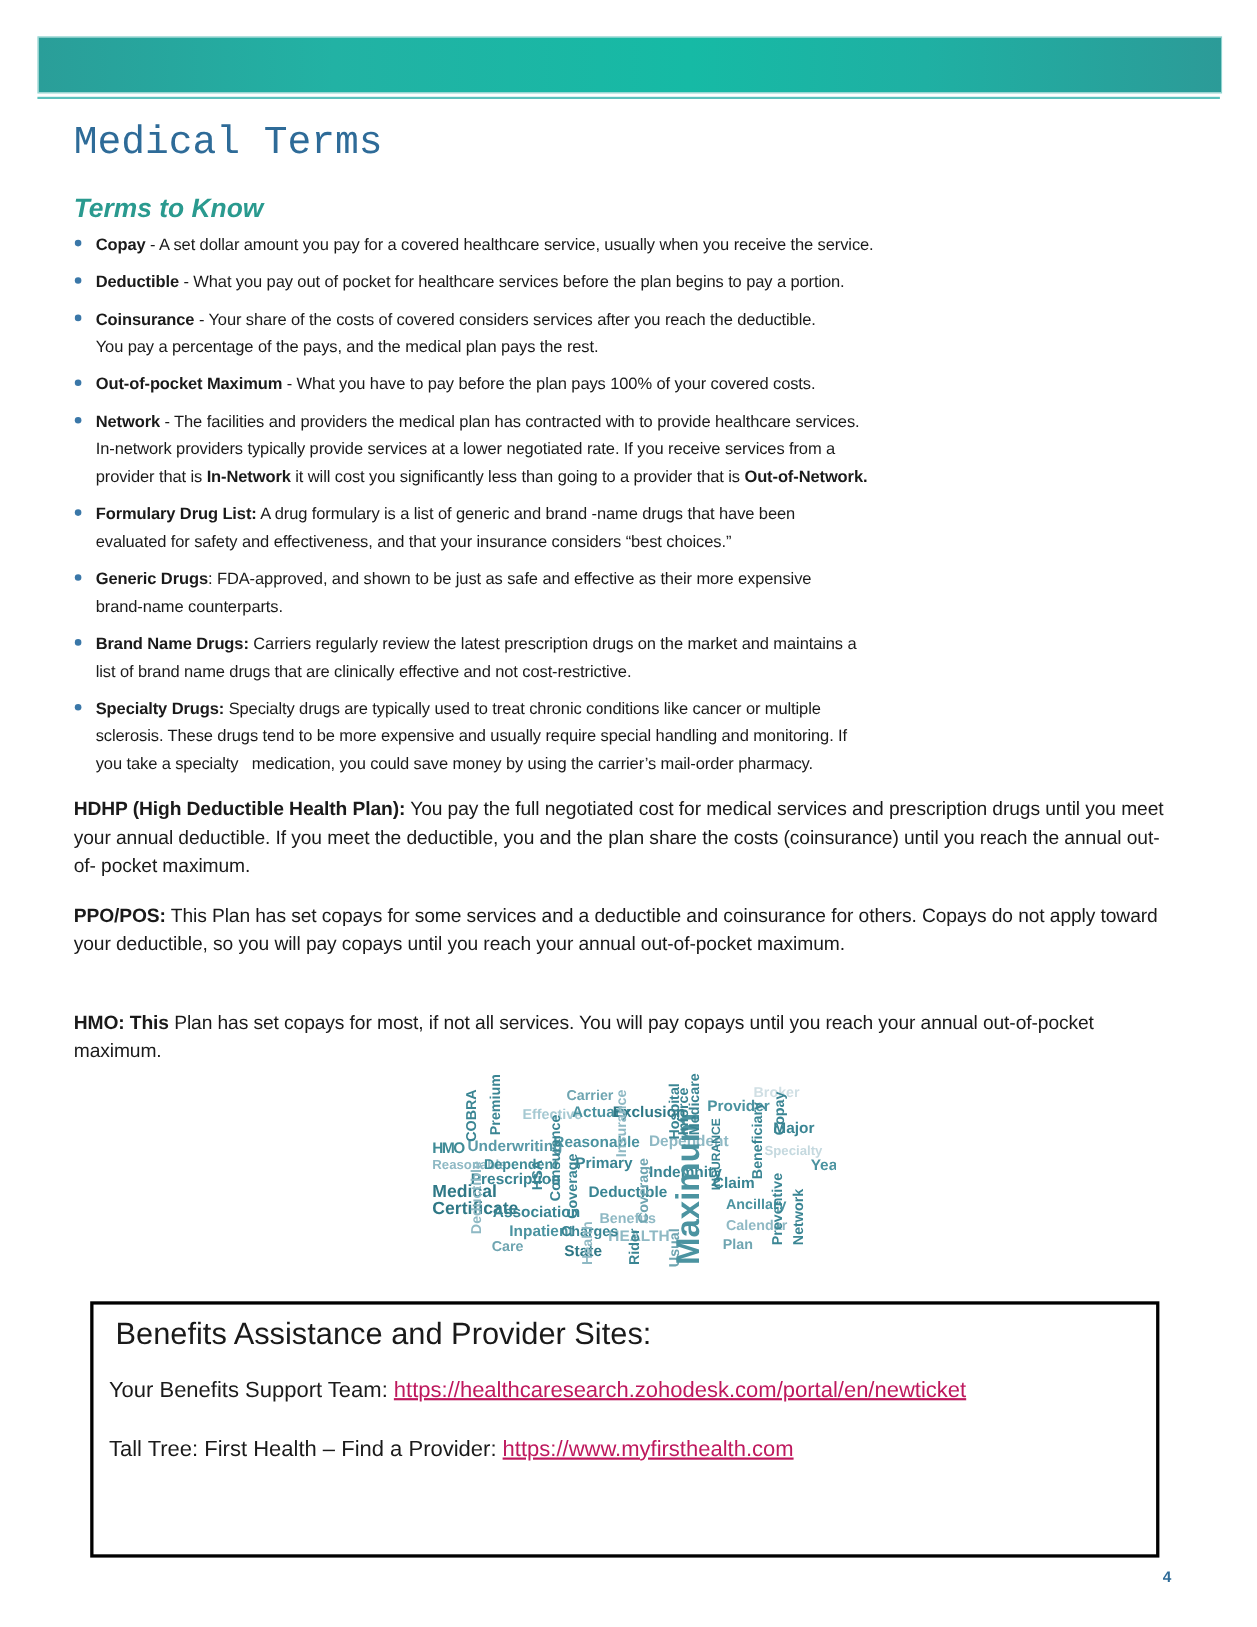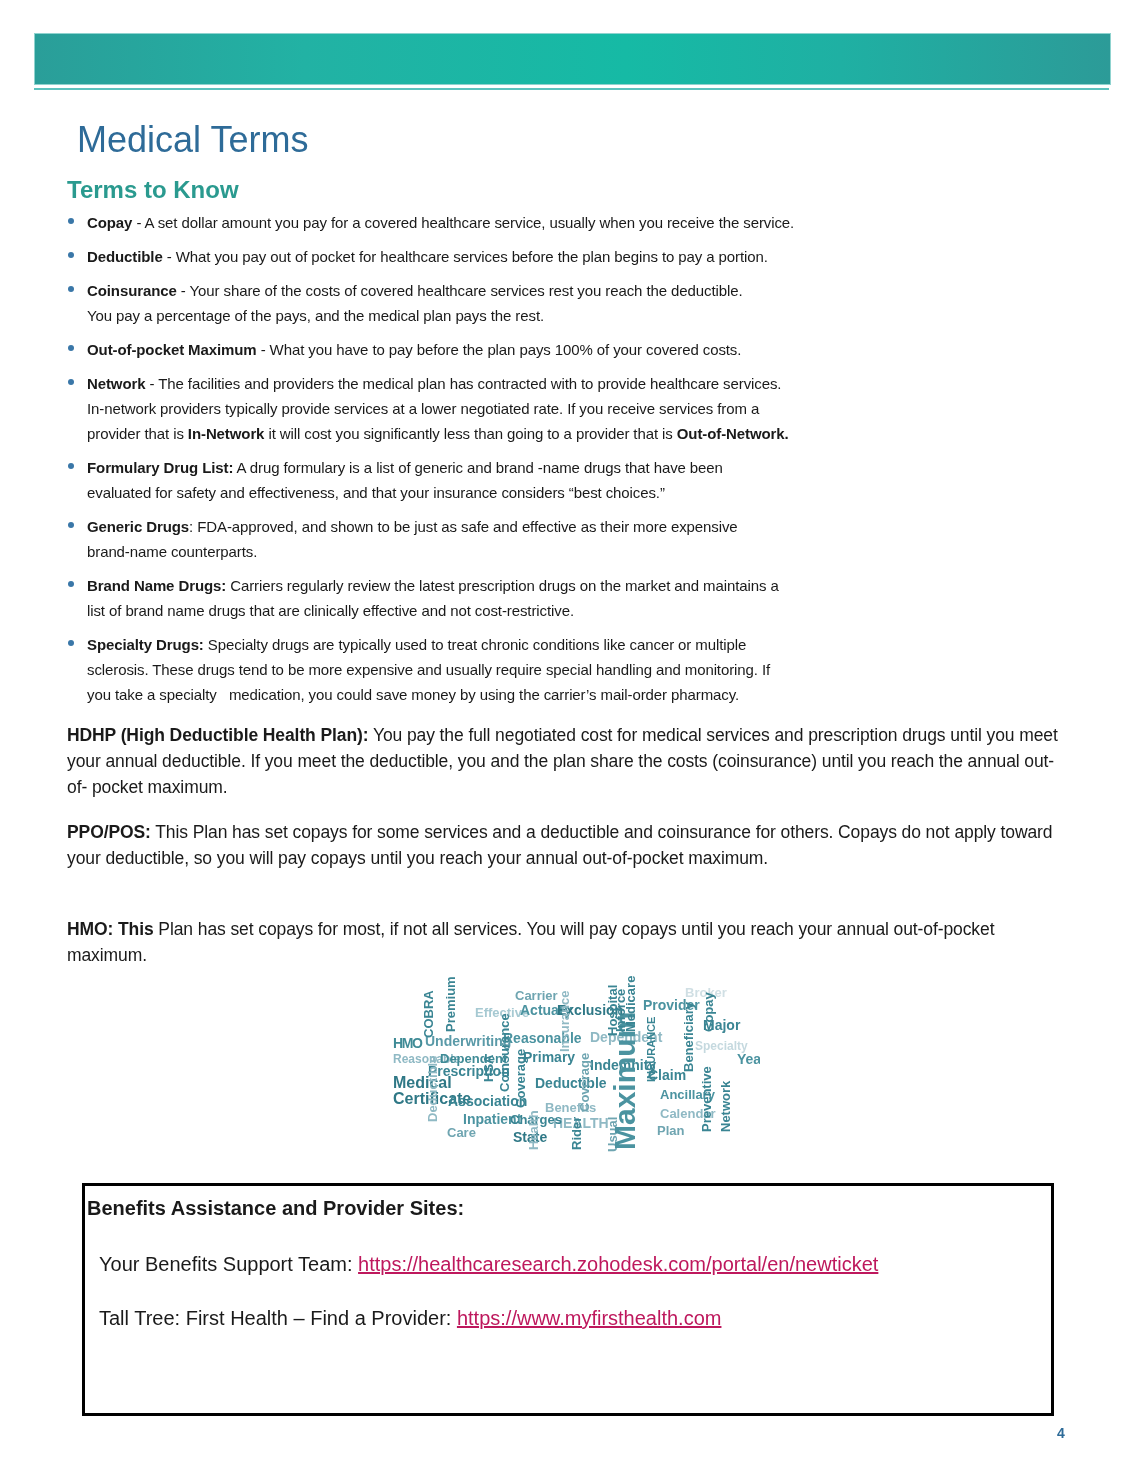--- a/index.html
+++ b/index.html
@@ -2,47 +2,47 @@
 <html><head>
 <meta charset="utf-8">
 <style>
   html, body { margin: 0; padding: 0; background: #ffffff; }
   body { width: 1143px; height: 1479px; position: relative; overflow: hidden;
          font-family: "Liberation Sans", sans-serif; color: #1a1a1a; }
   .banner { position: absolute; left: 34px; top: 33px; width: 1075px; height: 50px;
             background: linear-gradient(90deg, #2a9e99 0%, #22b2a4 25%, #16baa5 55%, #1fb0a3 75%, #2c9b98 100%);
             border: 1px solid #8fd3cf; }
   .rule { position: absolute; left: 34px; top: 88px; width: 1075px; height: 2px; background: #5cc2bd; }
-  .title { position: absolute; left: 67px; top: 109px; font-size: 36px; color: #2e6b98; margin: 10px; font-weight: normal; }
-  .subtitle { position: absolute; left: 67px; top: 176px; font-size: 24px; color: #2a9a8f; font-weight: bold; margin: 0; }
+  .title { position: absolute; left: 67px; top: 109px; font-size: 36px; color: #2e6b98; margin: 0; font-weight: normal; font-family: Liberation Mono, monospace; }
+  .subtitle { position: absolute; left: 67px; top: 176px; font-size: 24px; color: #2a9a8f; font-weight: bold; margin: 0; font-style: italic; }
   .terms { position: absolute; left: 67px; top: 210px; width: 1010px; margin: 0; padding: 0; list-style: none; }
   .terms li { position: relative; padding-left: 20px; font-size: 15px; line-height: 25px; margin-bottom: 9px; letter-spacing: -0.1px; }
   .terms li .bullet { position: absolute; left: 1px; top: 8px; width: 6px; height: 6px; border-radius: 50%; background: #3a77a8; }
   .terms li b { font-weight: bold; }
   .para { position: absolute; left: 67px; width: 1000px; font-size: 17.5px; line-height: 26px; margin: 0; letter-spacing: -0.1px; }
   .cloud { position: absolute; left: 385px; top: 972px; width: 375px; height: 185px; }
   .box { position: absolute; left: 82px; top: 1183px; width: 972px; height: 233px; border: 3px solid #000; box-sizing: border-box; }
-  .box-title { position: absolute; left: 2px; top: 11px; font-size: 20px; font-weight: bold; margin: 0; }
+  .box-title { position: absolute; left: 20px; top: 11px; font-size: 28px; font-weight: normal; margin: 0; }
   .box-line { position: absolute; left: 14px; font-size: 20px; }
   .box-line a { color: #be185d; text-decoration: underline; }
   .page-num { position: absolute; left: 1057px; top: 1425px; font-size: 14px; color: #2e6b98; font-weight: bold; }
 </style>
 </head>
 <body>
 
 <div class="banner"></div>
 <div class="rule"></div>
 
 <h1 class="title">Medical Terms</h1>
 <h2 class="subtitle">Terms to Know</h2>
 
 <ul class="terms">
   <li><span class="bullet"></span><b>Copay</b><span> - </span><span>A set dollar amount you pay for a covered healthcare service, usually when you receive the service.</span></li>
   <li><span class="bullet"></span><b>Deductible</b><span> - </span><span>What you pay out of pocket for healthcare services before the plan begins to pay a portion.</span></li>
-  <li><span class="bullet"></span><b>Coinsurance</b><span> - </span><span>Your share of the costs of covered healthcare services rest you reach the deductible.</span><br><span>You pay a percentage of the pays, and the medical plan pays the rest.</span></li>
+  <li><span class="bullet"></span><b>Coinsurance</b><span> - </span><span>Your share of the costs of covered considers services after you reach the deductible.</span><br><span>You pay a percentage of the pays, and the medical plan pays the rest.</span></li>
   <li><span class="bullet"></span><b>Out-of-pocket Maximum</b><span> - </span><span>What you have to pay before the plan pays 100% of your covered costs.</span></li>
   <li><span class="bullet"></span><b>Network</b><span> - </span><span>The facilities and providers the medical plan has contracted with to provide healthcare services.</span><br><span>In-network providers typically provide services at a lower negotiated rate. If you receive services from a</span><br><span>provider that is </span><b>In-Network</b><span> it will cost you significantly less than going to a provider that is </span><b>Out-of-Network.</b></li>
   <li><span class="bullet"></span><b>Formulary Drug List:</b><span> </span><span>A drug formulary is a list of generic and brand -name drugs that have been</span><br><span>evaluated for safety and effectiveness, and that your insurance considers “best choices.”</span></li>
   <li><span class="bullet"></span><b>Generic Drugs</b><span>: </span><span>FDA-approved, and shown to be just as safe and effective as their more expensive</span><br><span>brand-name counterparts.</span></li>
   <li><span class="bullet"></span><b>Brand Name Drugs:</b><span> </span><span>Carriers regularly review the latest prescription drugs on the market and maintains a</span><br><span>list of brand name drugs that are clinically effective and not cost-restrictive.</span></li>
   <li><span class="bullet"></span><b>Specialty Drugs:</b><span> </span><span>Specialty drugs are typically used to treat chronic conditions like cancer or multiple</span><br><span>sclerosis. These drugs tend to be more expensive and usually require special handling and monitoring. If</span><br><span style="white-space:pre">you take a specialty   medication, you could save money by using the carrier’s mail-order pharmacy.</span></li>
 </ul>
 
 <p class="para" style="top:722px"><b>HDHP (High Deductible Health Plan):</b><span> You pay the full negotiated cost for medical services and prescription drugs until you meet your annual deductible. If you meet the deductible, you and the plan share the costs (coinsurance) until you reach the annual out-of- pocket maximum.</span></p>
 <p class="para" style="top:819px"><b>PPO/POS:</b><span> This Plan has set copays for some services and a deductible and coinsurance for others. Copays do not apply toward your deductible, so you will pay copays until you reach your annual out-of-pocket maximum.</span></p>

